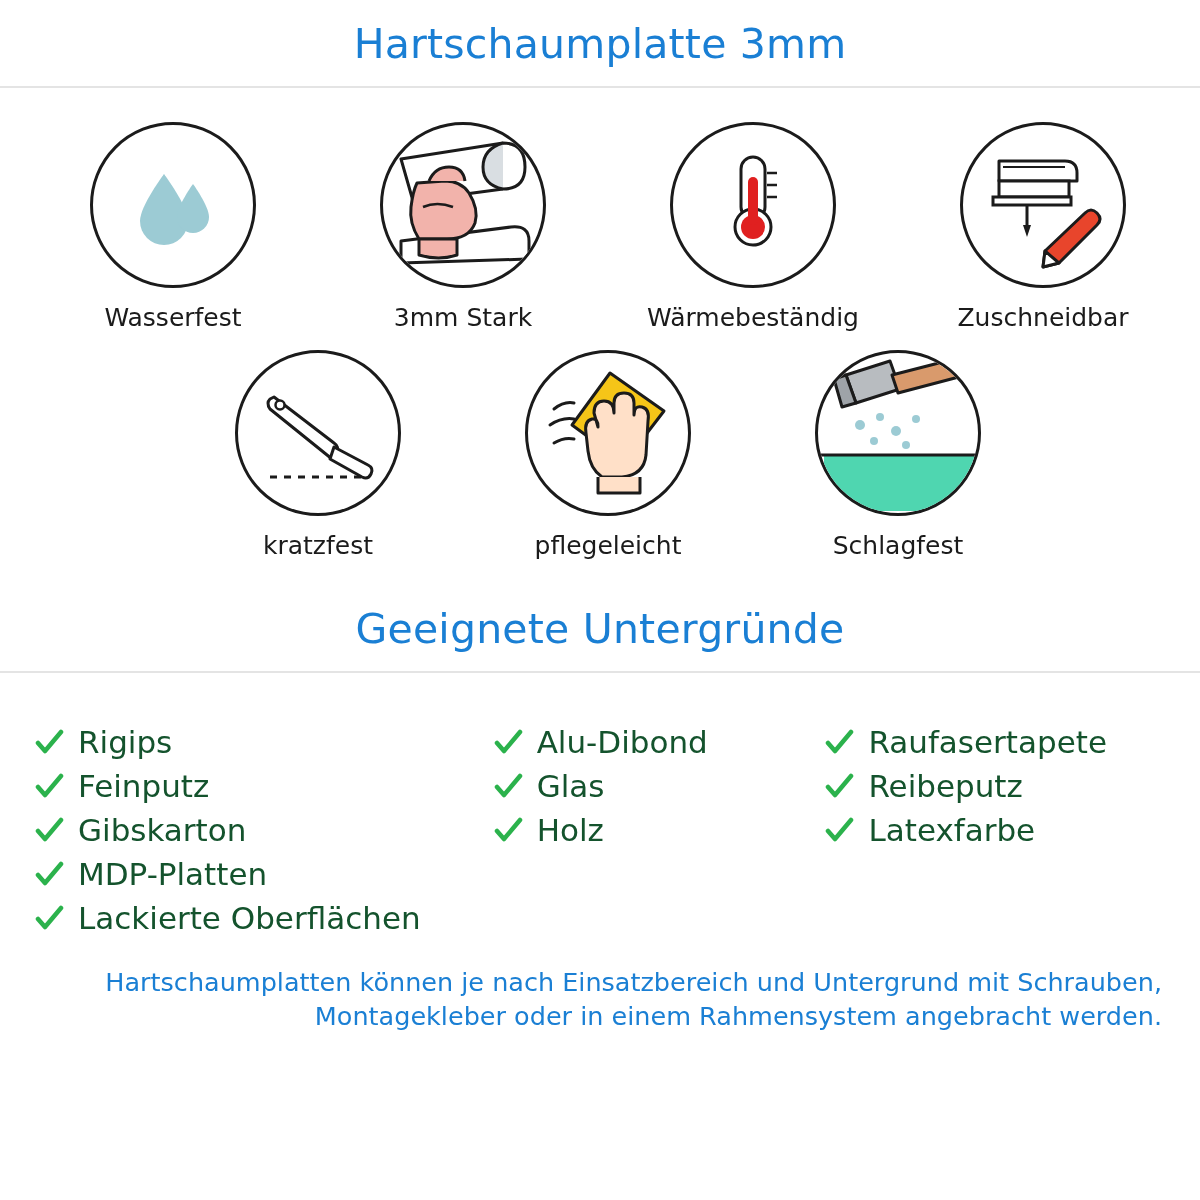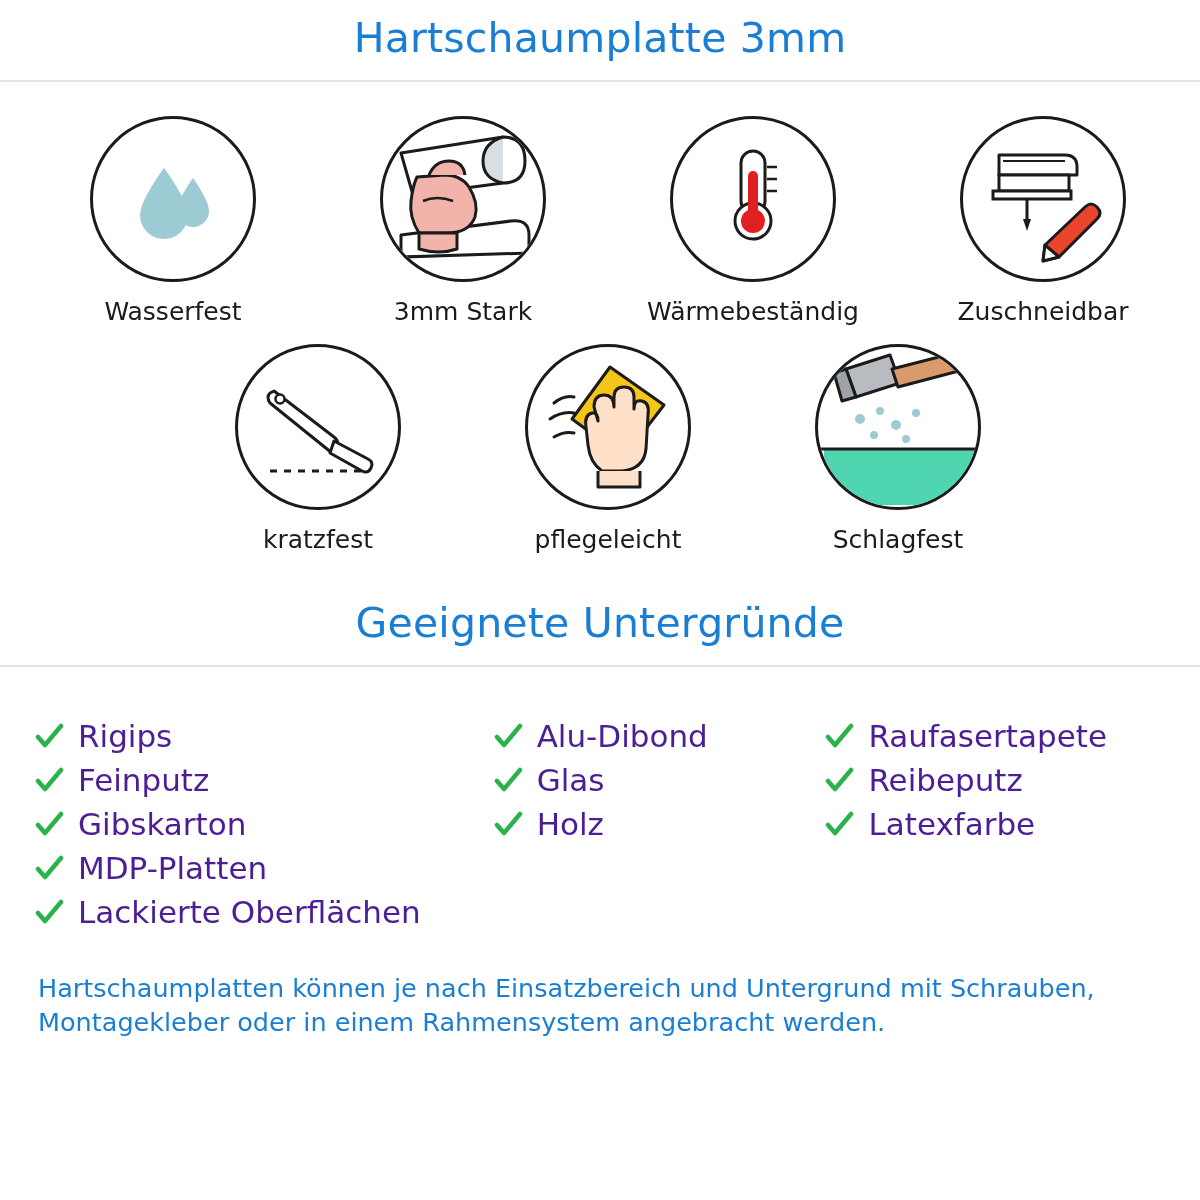--- a/index.html
+++ b/index.html
@@ -21,21 +21,21 @@
     box-sizing: border-box;
   }
 
   
   .title {
     text-align: center;
     color: #1a7fd4;
     font-size: 41px;
     font-weight: 400;
     letter-spacing: 0.2px;
-    padding-top: 14px;
+    padding-top: 20px;
     padding-bottom: 18px;
   }
   .divider {
     height: 2px;
     background: #e4e4e4;
     width: 100%;
   }
 
   
   .features {
@@ -99,32 +99,32 @@
   }
   .check {
     width: 30px;
     height: 30px;
     flex: 0 0 30px;
     position: relative;
   }
   .check svg { display: block; }
   .sub-text {
     font-size: 31px;
-    color: #4c1d95;
+    color: #14532d;
     line-height: 1;
     white-space: nowrap;
   }
 
   .footnote {
-    margin-top: 38px;
+    margin-top: 26px;
     padding: 0 38px;
     color: #1a7fd4;
     font-size: 25.5px;
     line-height: 1.35;
-    text-align: left;
+    text-align: right;
   }
 </style>
 </head>
 <body>
 
 <div class="page">
 
   <div class="title">Hartschaumplatte 3mm</div>
   <div class="divider"></div>
 

